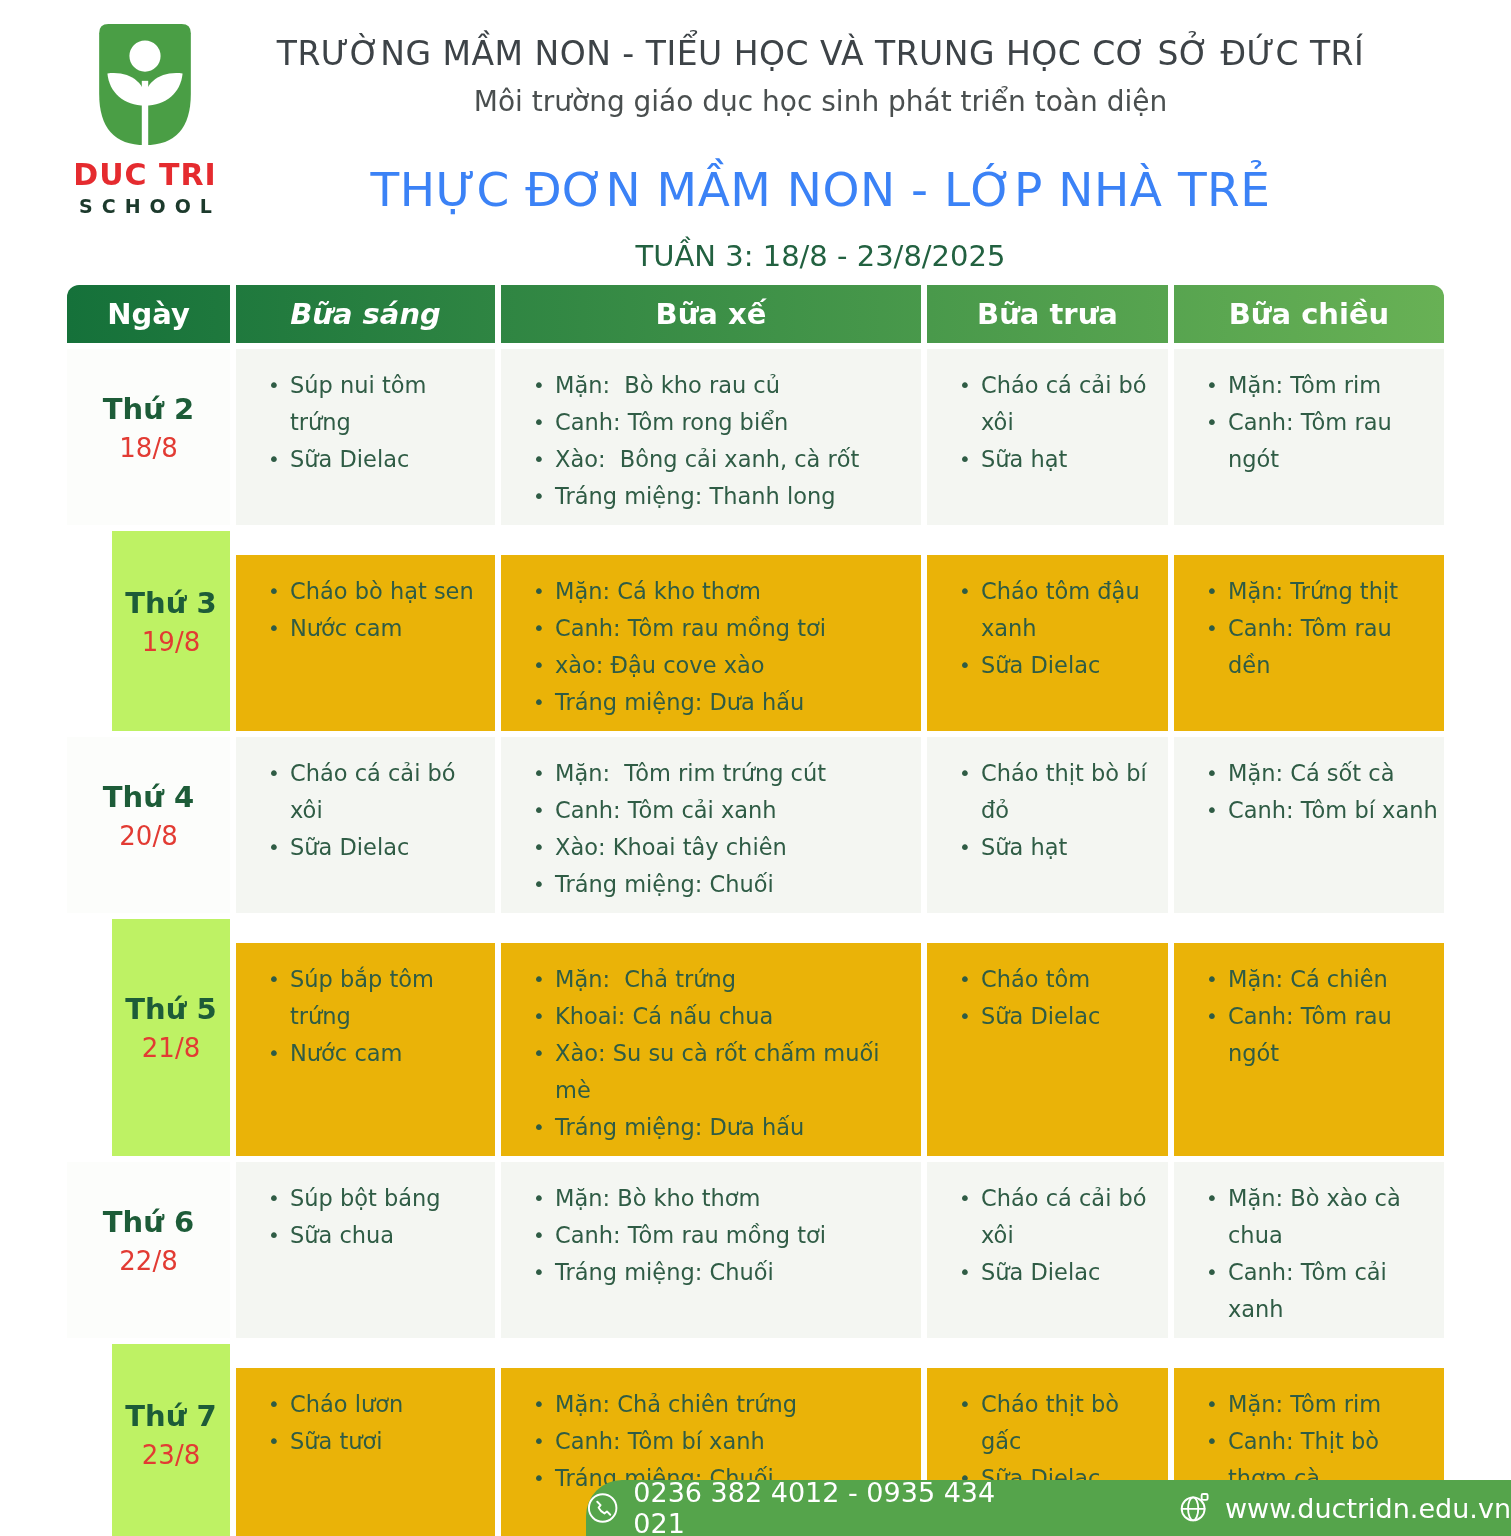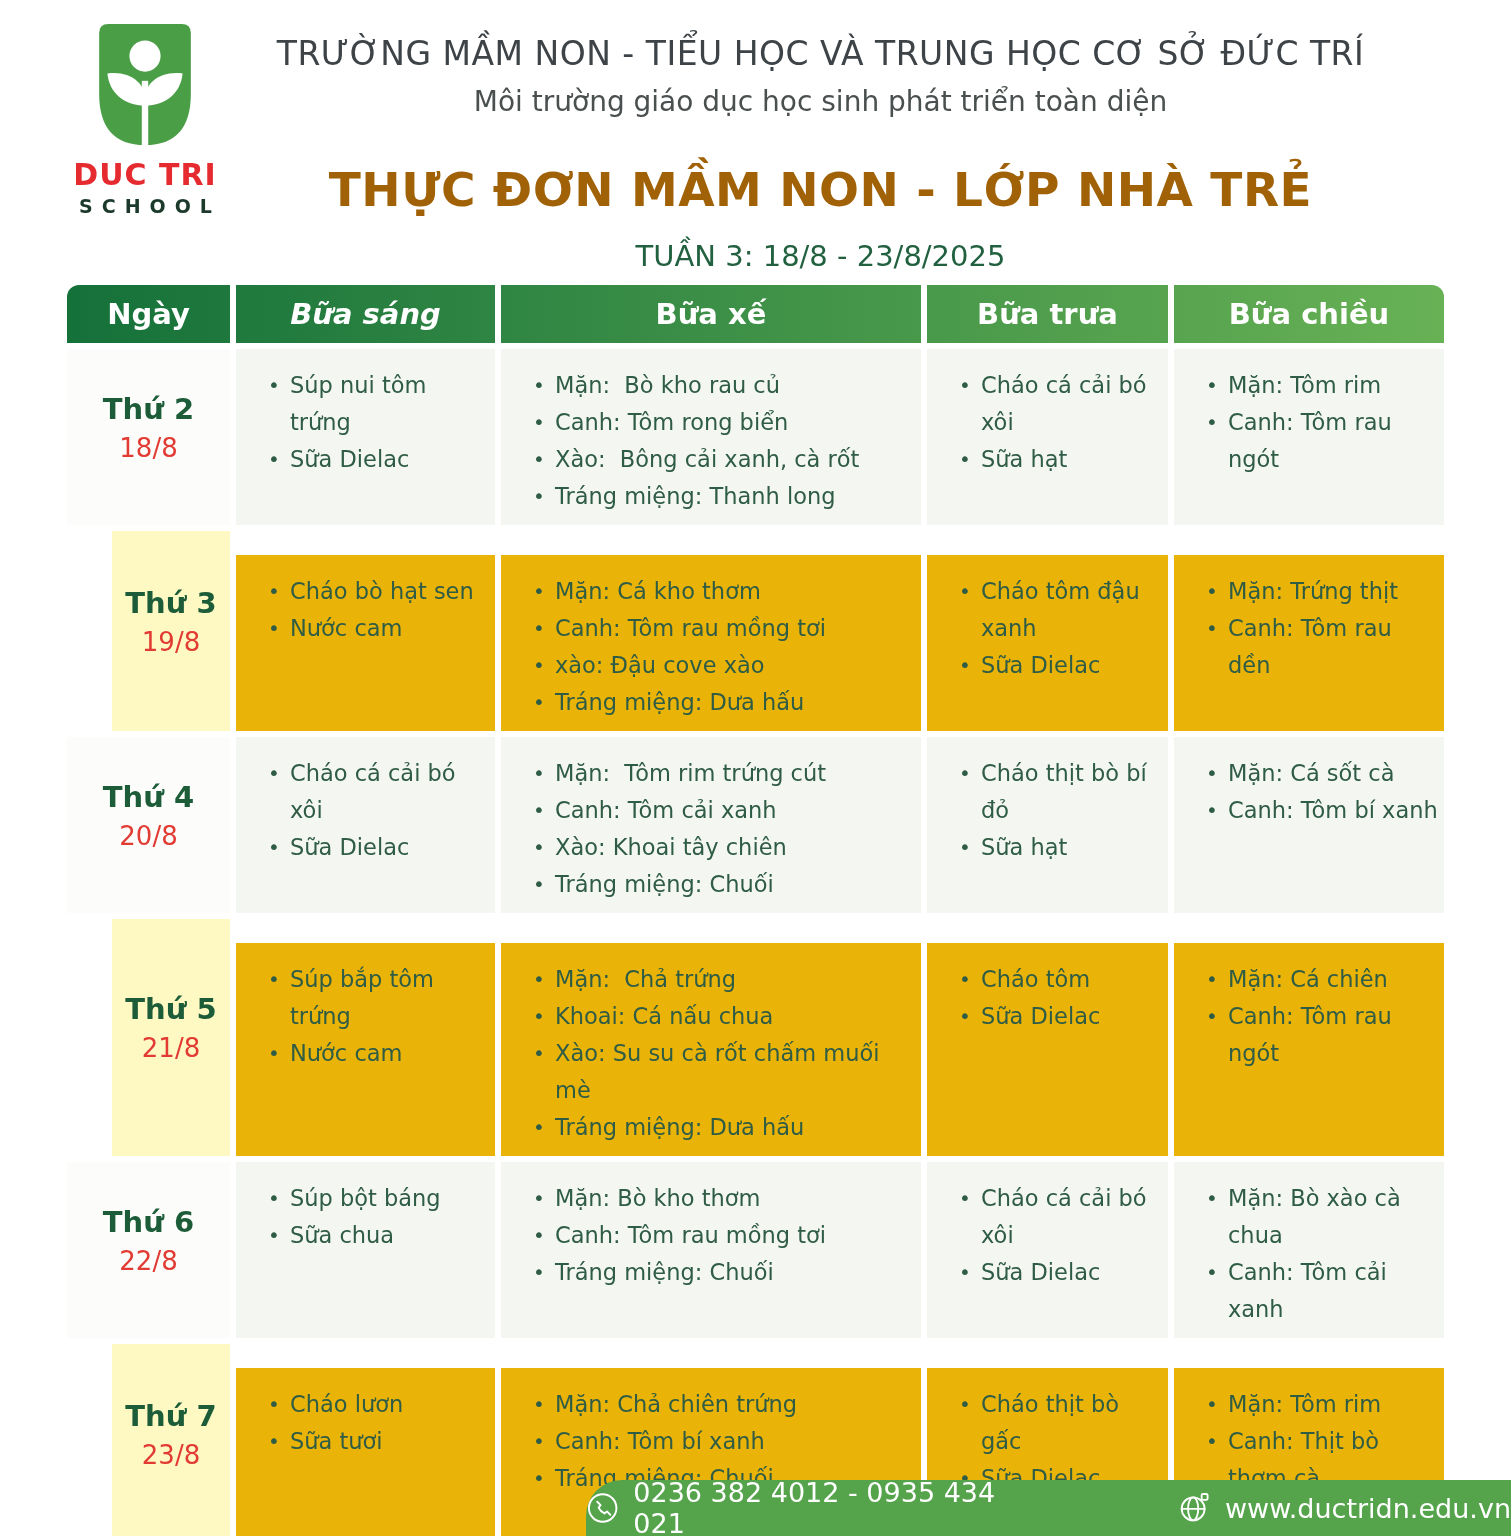--- a/index.html
+++ b/index.html
@@ -12,41 +12,41 @@
   }
   
   .logo{position:absolute;left:70px;top:24px;width:150px;text-align:center;}
   .logo .emblem{display:block;margin:0 auto;}
   .logo .brand{margin-top:12px;font-size:30px;font-weight:bold;color:#e52b2f;letter-spacing:1px;}
   .logo .brand-sub{margin-top:3px;font-size:19px;font-weight:bold;color:#1c3a2c;letter-spacing:9px;text-indent:9px;}
   
   .header-text{position:absolute;left:195px;right:65px;top:34px;text-align:center;}
   .school-name{font-size:33px;color:#3d4347;font-weight:500;letter-spacing:.5px;}
   .tagline{margin-top:12px;font-size:28px;color:#4a4f4f;}
-  .menu-title{margin-top:44px;font-size:47px;font-weight:bold;color:#a16207;letter-spacing:.5px;}
+  .menu-title{margin-top:44px;font-size:47px;font-weight:normal;color:#3b82f6;letter-spacing:.5px;}
   .menu-subtitle{margin-top:22px;font-size:29px;color:#226140;}
   
   .menu-table{position:absolute;left:67px;top:285px;width:1377px;}
   .t-header,.t-row{display:grid;grid-template-columns:163px 259px 420px 241px 270px;column-gap:6px;}
   .t-header > div{
     height:58px;display:flex;align-items:center;justify-content:center;
     color:#fff;font-size:29px;font-weight:bold;
     background-image:linear-gradient(90deg,#15713a,#68b155);
     background-size:1377px 58px;background-repeat:no-repeat;
   }
   .t-header > div:nth-child(1){background-position:0 0;border-top-left-radius:12px;}
   .t-header > div:nth-child(2){background-position:-169px 0;font-style:italic;}
   .t-header > div:nth-child(3){background-position:-434px 0;}
   .t-header > div:nth-child(4){background-position:-860px 0;}
   .t-header > div:nth-child(5){background-position:-1107px 0;border-top-right-radius:12px;}
   .t-row{margin-top:6px;}
   .t-row .cell{min-height:176px;}
   .t-row.light .day-cell{background:#fcfdfb;}
   .t-row.light .food-cell{background:#f4f6f2;}
-  .t-row.dark .day-cell{background:#fef9c3;margin-left:45px;}
+  .t-row.dark .day-cell{background:#bef264;margin-left:45px;}
   .t-row.dark .food-cell{background:#eab308;margin-top:24px;}
   .day-cell{display:flex;flex-direction:column;align-items:center;justify-content:center;row-gap:7px;}
   .day-name{font-size:29px;font-weight:bold;color:#1d5c38;transform:translateY(-10px);}
   .day-date{font-size:26px;color:#e23b33;transform:translateY(-10px);}
   .food-cell ul{margin:0;padding:18px 6px 10px 30px;list-style:none;}
   .food-cell li{
     position:relative;padding-left:24px;
     font-size:22.5px;line-height:37px;color:#2f5c45;
     white-space:pre-wrap;
   }

